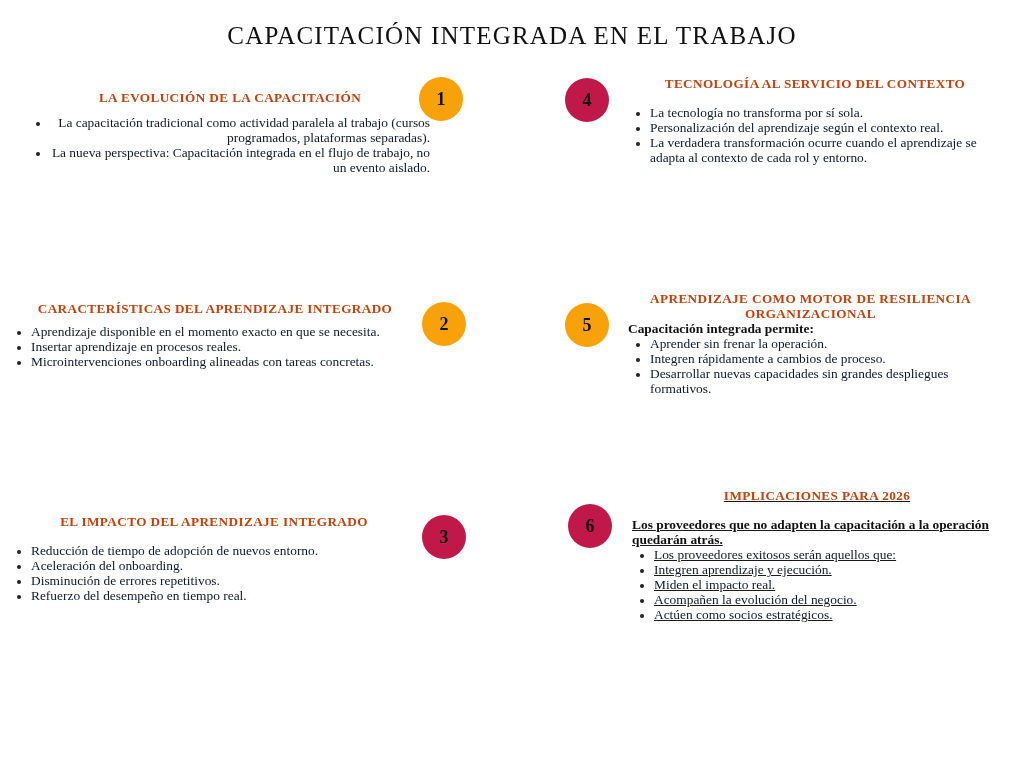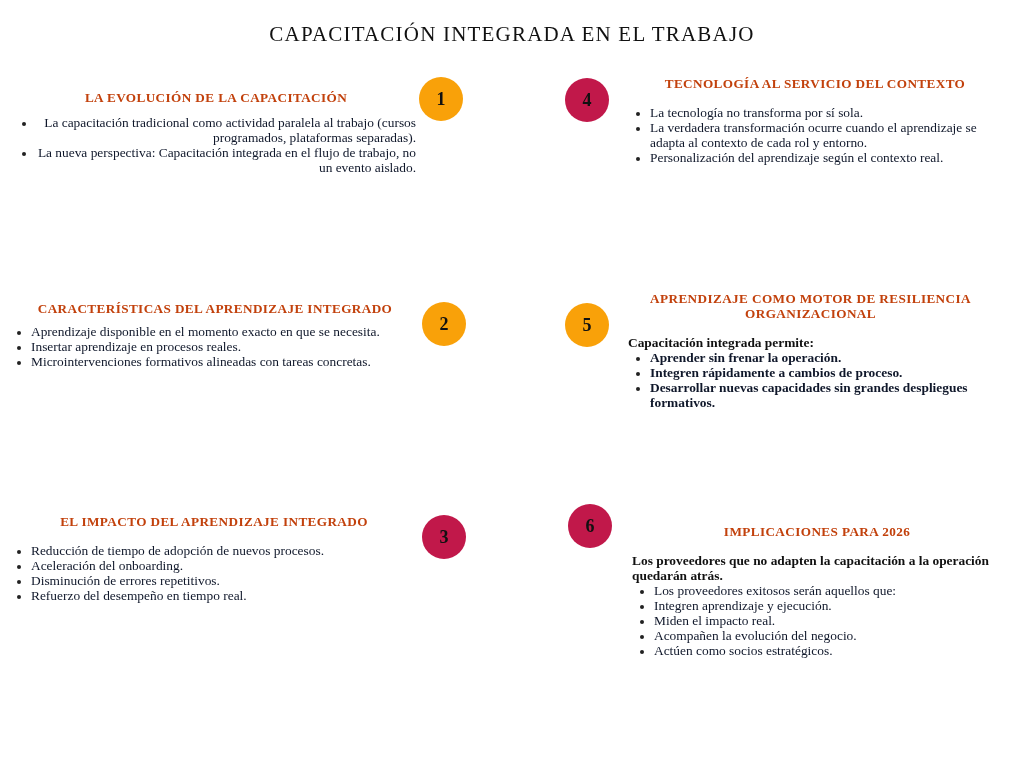--- a/index.html
+++ b/index.html
@@ -10,21 +10,21 @@
     }
     body {
       position: relative;
       font-family: "Liberation Serif", "DejaVu Serif", serif;
       color: #1a1a1a;
     }
     .page-title {
       position: absolute;
       left: 0; top: 22px; width: 1024px;
       text-align: center;
-      font-size: 21px;
+      font-size: 25px;
       letter-spacing: 1.2px;
       font-weight: normal;
       color: #111;
     }
     .circle {
       position: absolute;
       width: 44px; height: 44px;
       border-radius: 50%;
       display: flex; align-items: center; justify-content: center;
       font-weight: bold;
@@ -69,82 +69,82 @@
     }
   </style>
 </head>
 <body>
 
 <h1 class="page-title">CAPACITACIÓN INTEGRADA EN EL TRABAJO</h1>
 
 <div class="circle orange" style="left:419px; top:77px;">
   <span>1</span>
 </div>
-<div class="section" style="left:16px; top:90px; width:400px;">
+<div class="section" style="left:30px; top:90px; width:400px;">
   <div class="sec-heading">LA EVOLUCIÓN DE LA CAPACITACIÓN</div>
   <ul class="bullets" style="margin-top:10px;text-align:right;">
     <li>La capacitación tradicional como actividad paralela al trabajo (cursos programados, plataformas separadas).</li>
     <li>La nueva perspectiva: Capacitación integrada en el flujo de trabajo, no un evento aislado.</li>
   </ul>
 </div>
 
 <div class="circle orange" style="left:422px; top:302px;">
   <span>2</span>
 </div>
 <div class="section" style="left:11px; top:301px; width:408px;">
   <div class="sec-heading">CARACTERÍSTICAS DEL APRENDIZAJE INTEGRADO</div>
   <ul class="bullets" style="margin-top:8px;">
     <li>Aprendizaje disponible en el momento exacto en que se necesita.</li>
     <li>Insertar aprendizaje en procesos reales.</li>
-    <li>Microintervenciones formativos alineadas con tareas concretas.</li>
+    <li>Microintervenciones onboarding alineadas con tareas concretas.</li>
   </ul>
 </div>
 
 <div class="circle crimson" style="left:422px; top:515px;">
   <span>3</span>
 </div>
 <div class="section" style="left:11px; top:514px; width:406px;">
   <div class="sec-heading">EL IMPACTO DEL APRENDIZAJE INTEGRADO</div>
   <ul class="bullets" style="margin-top:14px;">
-    <li>Reducción de tiempo de adopción de nuevos procesos.</li>
+    <li>Reducción de tiempo de adopción de nuevos entorno.</li>
     <li>Aceleración del onboarding.</li>
     <li>Disminución de errores repetitivos.</li>
     <li>Refuerzo del desempeño en tiempo real.</li>
   </ul>
 </div>
 
 <div class="circle crimson" style="left:565px; top:78px;">
   <span>4</span>
 </div>
 <div class="section" style="left:630px; top:76px; width:370px;">
   <div class="sec-heading">TECNOLOGÍA AL SERVICIO DEL CONTEXTO</div>
   <ul class="bullets" style="margin-top:14px;">
     <li>La tecnología no transforma por sí sola.</li>
+    <li>Personalización del aprendizaje según el contexto real.</li>
     <li>La verdadera transformación ocurre cuando el aprendizaje se adapta al contexto de cada rol y entorno.</li>
-    <li>Personalización del aprendizaje según el contexto real.</li>
   </ul>
 </div>
 
 <div class="circle orange" style="left:565px; top:303px;">
   <span>5</span>
 </div>
 <div class="section" style="left:628px; top:291px; width:365px;">
   <div class="sec-heading">APRENDIZAJE COMO MOTOR DE RESILIENCIA ORGANIZACIONAL</div>
-  <div class="sec-lead" style="margin-top:14px;">Capacitación integrada permite:</div>
-  <ul class="bullets" style="margin-left:2px;font-weight:bold;">
+  <div class="sec-lead" style="">Capacitación integrada permite:</div>
+  <ul class="bullets" style="margin-left:2px;">
     <li>Aprender sin frenar la operación.</li>
     <li>Integren rápidamente a cambios de proceso.</li>
     <li>Desarrollar nuevas capacidades sin grandes despliegues formativos.</li>
   </ul>
 </div>
 
 <div class="circle crimson" style="left:568px; top:504px;">
   <span>6</span>
 </div>
-<div class="section" style="left:632px; top:524px; width:370px;">
+<div class="section" style="left:632px; top:488px; width:370px;text-decoration:underline;">
   <div class="sec-heading">IMPLICACIONES PARA 2026</div>
   <div class="sec-lead" style="margin-top:14px;">Los proveedores que no adapten la capacitación a la operación quedarán atrás.</div>
   <ul class="bullets" style="margin-left:2px;">
     <li>Los proveedores exitosos serán aquellos que:</li>
     <li>Integren aprendizaje y ejecución.</li>
     <li>Miden el impacto real.</li>
     <li>Acompañen la evolución del negocio.</li>
     <li>Actúen como socios estratégicos.</li>
   </ul>
 </div>

